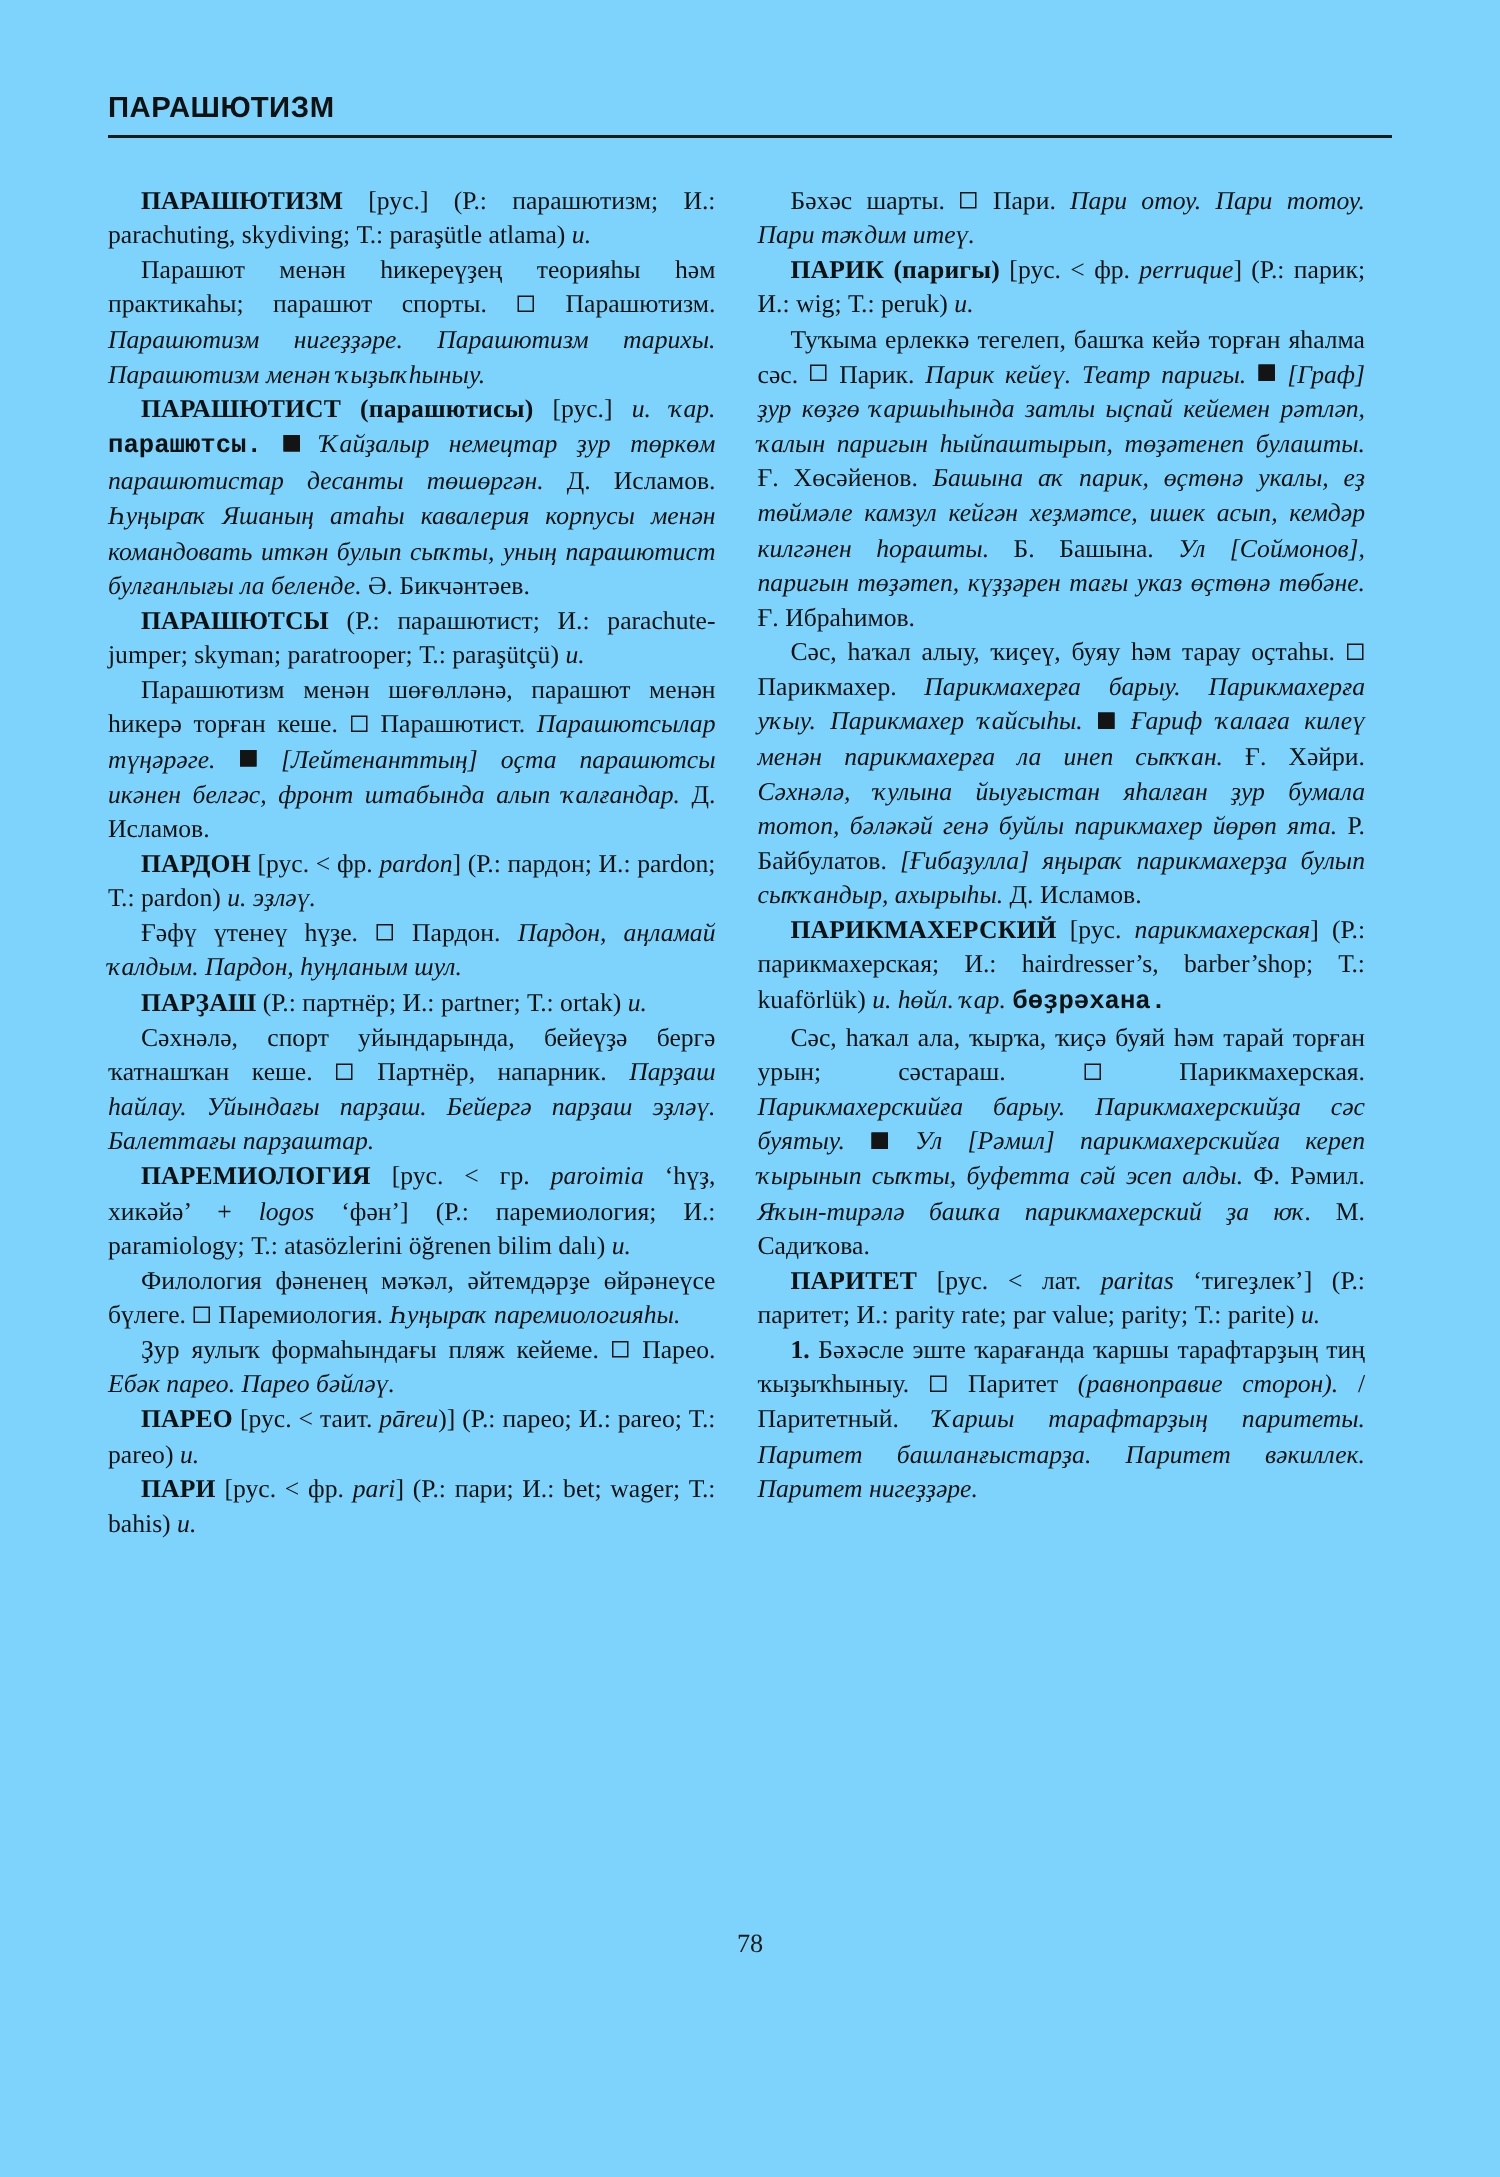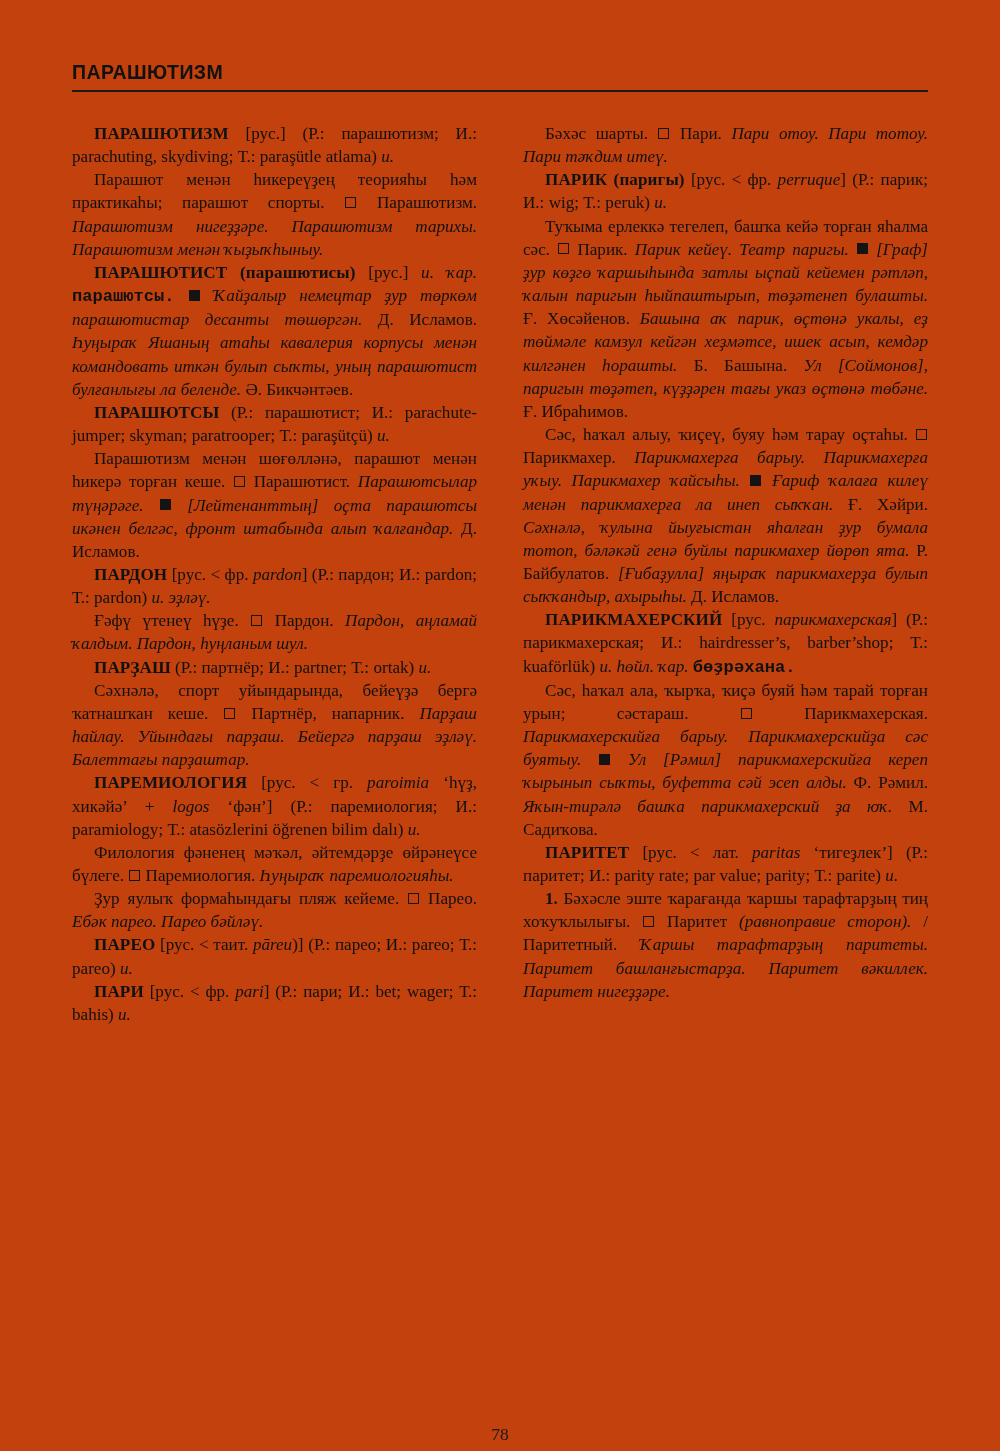--- a/index.html
+++ b/index.html
@@ -13,21 +13,21 @@
     font-family: "Liberation Serif", "DejaVu Serif", serif;
     color: #111111;
     position: relative;
     overflow: hidden;
   }
   .page {
     position: absolute;
     left: 0; top: 0;
     width: 1000px;
     height: 1451px;
-    background: #c2410c;
+    background: #7dd3fc;
   }
 
   
   .header-zone {
     position: absolute;
     left: 72px;
     top: 62px;
     width: 856px;
   }
   .running-head {
@@ -46,21 +46,21 @@
   }
 
   
   .columns {
     position: absolute;
     left: 72px;
     top: 122px;
     width: 856px;
     height: 1200px;
     display: flex;
-    gap: 46px;
+    gap: 28px;
   }
   .col {
     width: 405px;
     font-size: 17.1px;
     line-height: 1.355;
     text-align: justify;
     text-justify: inter-word;
     hyphens: manual;
   }
 
@@ -89,21 +89,21 @@
     vertical-align: 0.02em;
     margin: 0 1px;
   }
   .mk-open { border: 1.4px solid #141414; background: transparent; }
   .mk-fill { background: #141414; border: 1.4px solid #141414; }
 
   
   .folio {
     position: absolute;
     left: 0;
-    top: 1424px;
+    top: 1285px;
     width: 1000px;
     text-align: center;
     font-size: 17.5px;
     color: #1a1a1a;
   }
 </style>
 </head>
 <body>
 
 <div class="page">
@@ -281,21 +281,21 @@
       </p>
 
       <p class="entry">
         <span class="hw">ПАРИТЕТ</span>
         <span>[рус. &lt; лат. </span><span class="it">paritas</span><span> ‘тигеҙлек’]</span>
         <span>(Р.: паритет; И.: parity rate; par value; parity; Т.: parite)</span>
         <span class="it">и.</span>
       </p>
       <p class="entry">
         <span class="sense-num">1.</span>
-        <span>Бәхәсле эште ҡарағанда ҡаршы тарафтарҙың тиң хоҡуҡлылығы.</span>
+        <span>Бәхәсле эште ҡарағанда ҡаршы тарафтарҙың тиң ҡыҙыҡһыныу.</span>
         <span class="mk-open"></span>
         <span>Паритет</span>
         <span class="it">(равноправие сторон).</span>
         <span>/</span>
         <span>Паритетный.</span>
         <span class="it">Ҡаршы тарафтарҙың паритеты. Паритет башланғыстарҙа. Паритет вәкиллек. Паритет нигеҙҙәре.</span>
       </p>
 
     </div>
   </div>

